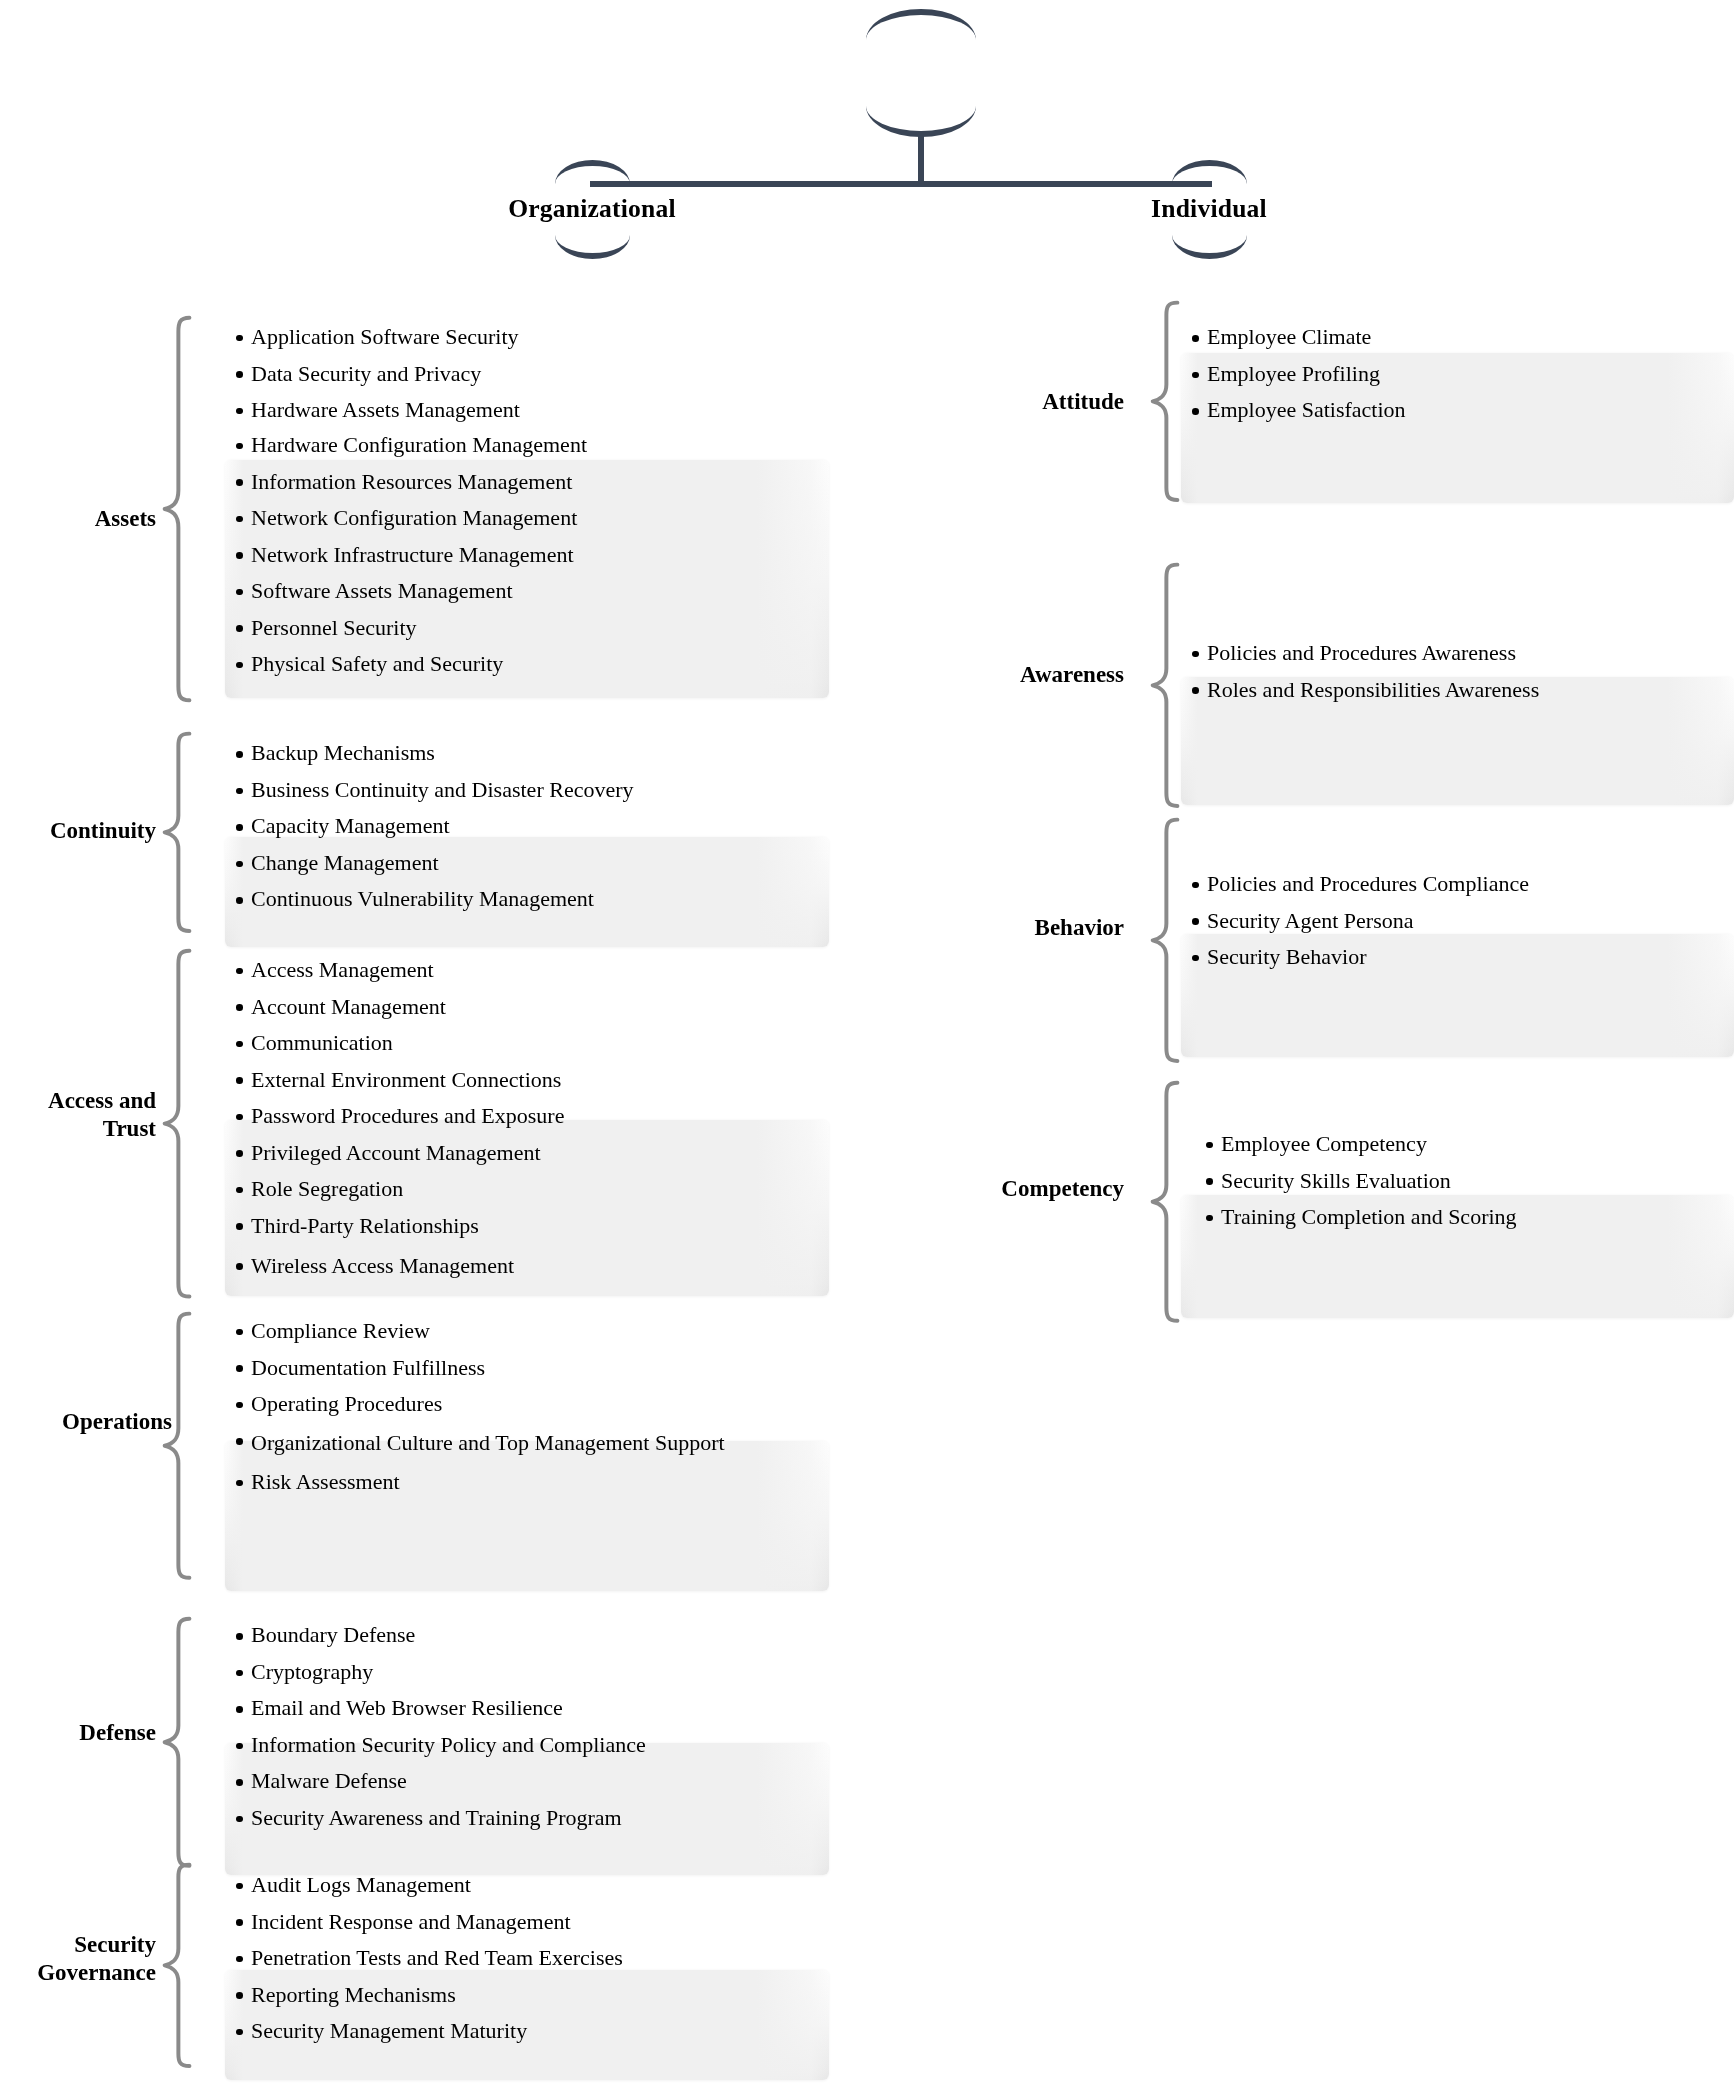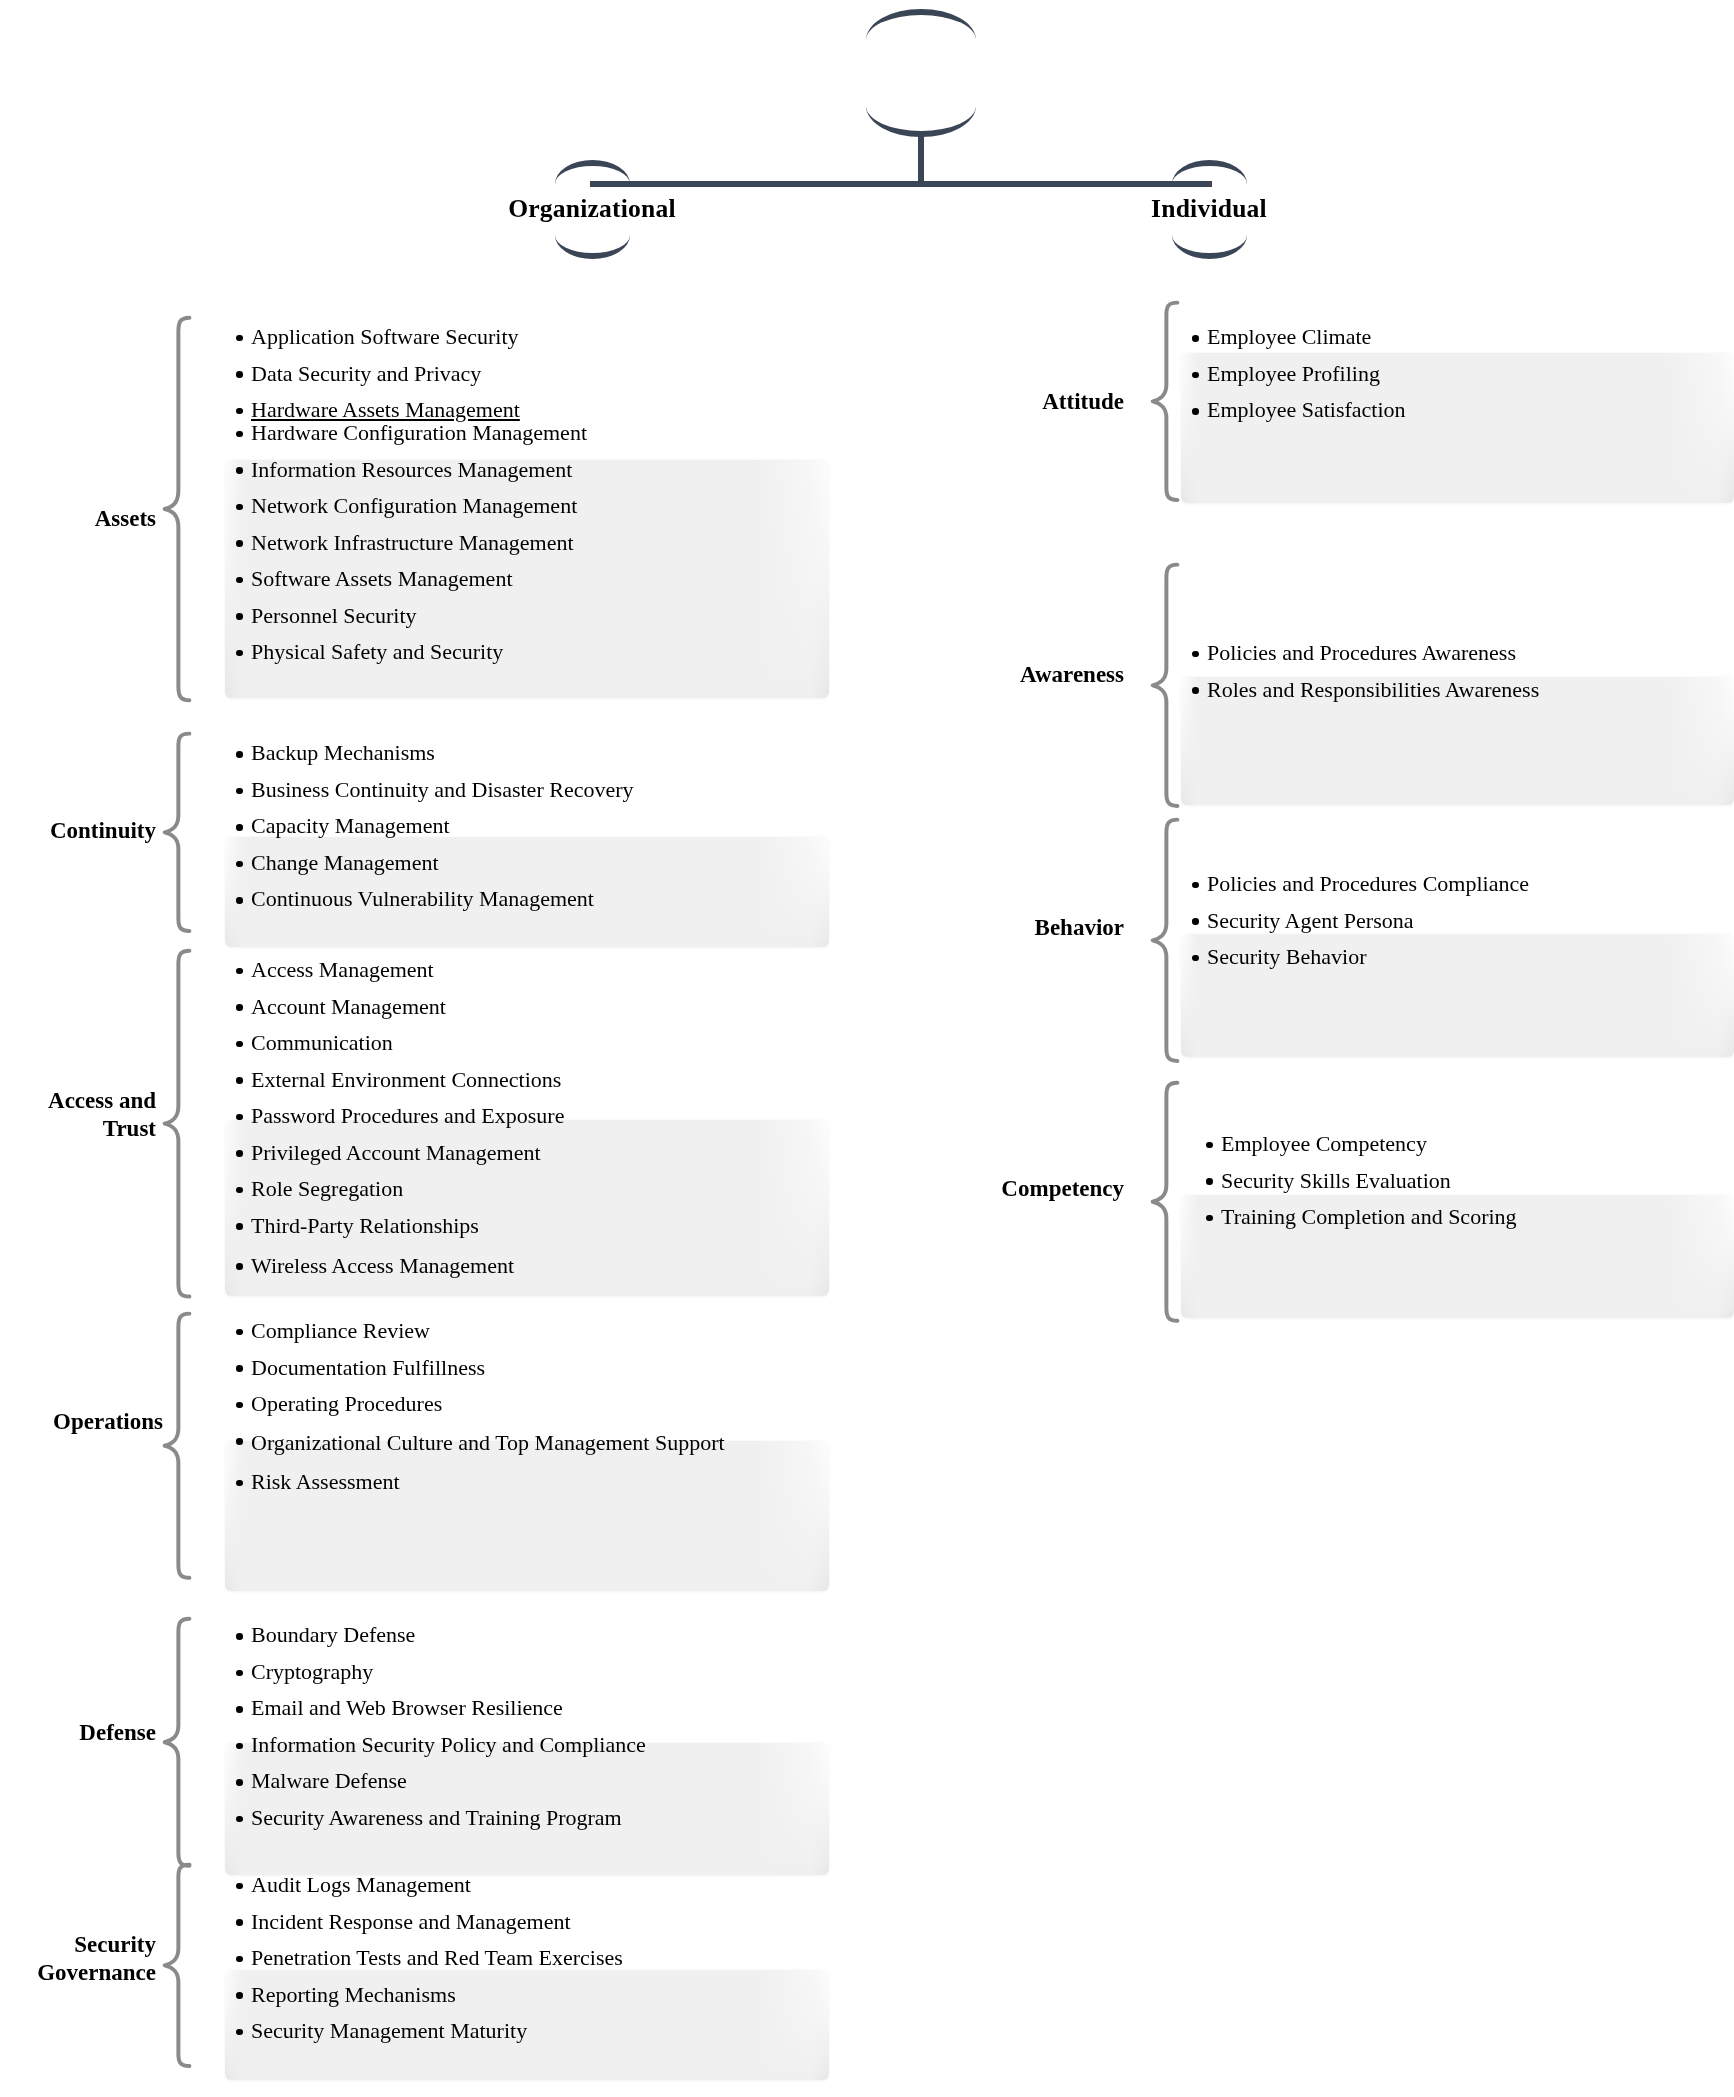--- a/index.html
+++ b/index.html
@@ -144,21 +144,21 @@
 
   <div class="group" style="left:0; top:315px;">
     <div class="group-label" style="left:0px; top:190px; width:156px;">Assets</div>
     <svg class="brace" width="31" height="388" viewBox="0 0 70 880" style="left:162px; top:0px;">
       <path d="M62 6 C40 6 37 18 37 38 L37 398 C37 428 22 436 6 440 C22 444 37 452 37 482 L37 842 C37 862 40 874 62 874"></path>
     </svg>
     <div class="panel" style="left:225px; top:145px; width:604px; height:238px;"></div>
     <div class="items" style="left:236px; top:11px; width:591px;">
       <div class="item" style="margin-bottom:14.5px;"><span class="bullet"></span><span>Application Software Security</span></div>
       <div class="item" style="margin-bottom:14.5px;"><span class="bullet"></span><span>Data Security and Privacy</span></div>
-      <div class="item" style="margin-bottom:1px;text-decoration:underline;"><span class="bullet"></span><span>Hardware Assets Management</span></div>
+      <div class="item" style="margin-bottom:13px;"><span class="bullet"></span><span>Hardware Assets Management</span></div>
       <div class="item" style="margin-bottom:14.5px;"><span class="bullet"></span><span>Hardware Configuration Management</span></div>
       <div class="item" style="margin-bottom:14.5px;"><span class="bullet"></span><span>Information Resources Management</span></div>
       <div class="item" style="margin-bottom:14.5px;"><span class="bullet"></span><span>Network Configuration Management</span></div>
       <div class="item" style="margin-bottom:14.5px;"><span class="bullet"></span><span>Network Infrastructure Management</span></div>
       <div class="item" style="margin-bottom:14.5px;"><span class="bullet"></span><span>Software Assets Management</span></div>
       <div class="item" style="margin-bottom:14.5px;"><span class="bullet"></span><span>Personnel Security</span></div>
       <div class="item"><span class="bullet"></span><span>Physical Safety and Security</span></div>
     </div>
   </div>
 
@@ -191,21 +191,21 @@
       <div class="item" style="margin-bottom:14.5px;"><span class="bullet"></span><span>External Environment Connections</span></div>
       <div class="item" style="margin-bottom:14.5px;"><span class="bullet"></span><span>Password Procedures and Exposure</span></div>
       <div class="item" style="margin-bottom:14.5px;"><span class="bullet"></span><span>Privileged Account Management</span></div>
       <div class="item" style="margin-bottom:14.5px;"><span class="bullet"></span><span>Role Segregation</span></div>
       <div class="item" style="margin-bottom:18px;"><span class="bullet"></span><span>Third-Party Relationships</span></div>
       <div class="item"><span class="bullet"></span><span>Wireless Access Management</span></div>
     </div>
   </div>
 
   <div class="group" style="left:0; top:1296px;">
-    <div class="group-label" style="left:7px; top:112px; width:156px;">Operations</div>
+    <div class="group-label" style="left:16px; top:112px; width:156px;">Operations</div>
     <svg class="brace" width="31" height="273" viewBox="0 0 70 620" style="left:162px; top:15.4px;">
       <path d="M62 6 C40 6 37 17 37 36 L37 266 C37 294 22 302 6 306 C22 310 37 318 37 346 L37 576 C37 595 40 606 62 606"></path>
     </svg>
     <div class="panel" style="left:225px; top:145px; width:604px; height:150px;"></div>
     <div class="items" style="left:236px; top:24px; width:586px;">
       <div class="item" style="margin-bottom:14.5px;"><span class="bullet"></span><span>Compliance Review</span></div>
       <div class="item" style="margin-bottom:14.5px;"><span class="bullet"></span><span>Documentation Fulfillness</span></div>
       <div class="item" style="margin-bottom:14.5px;"><span class="bullet"></span><span>Operating Procedures</span></div>
       <div class="item" style="margin-bottom:14.5px; line-height:1.22;"><span class="bullet"></span><span>Organizational Culture and Top Management Support</span></div>
       <div class="item"><span class="bullet"></span><span>Risk Assessment</span></div>

